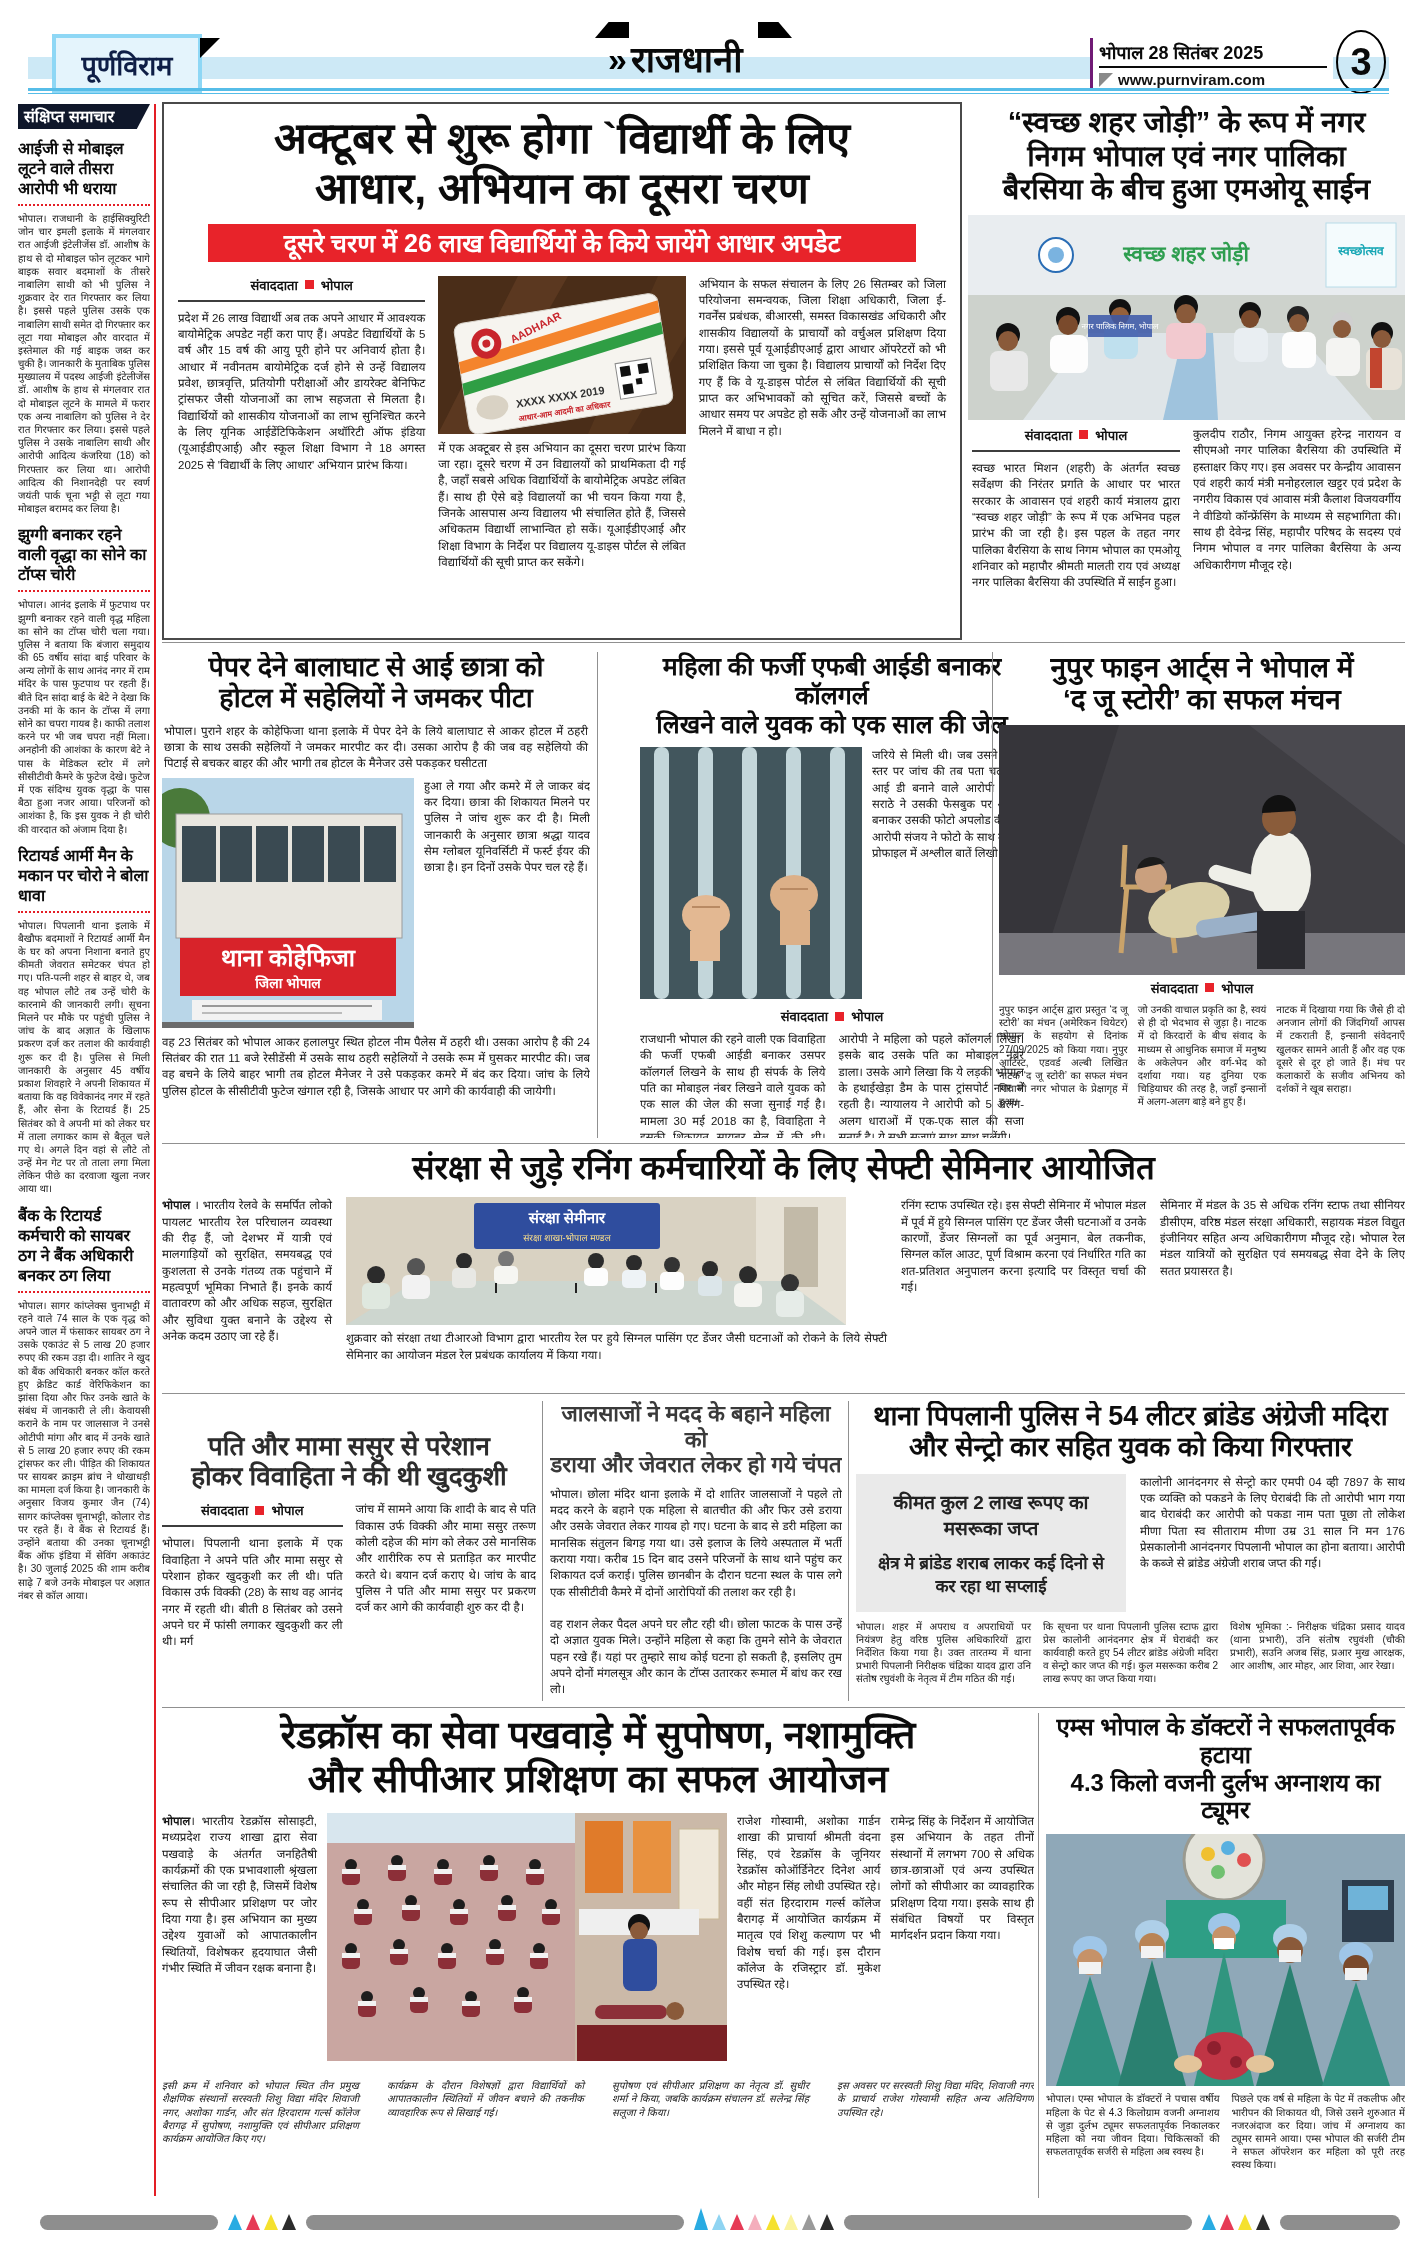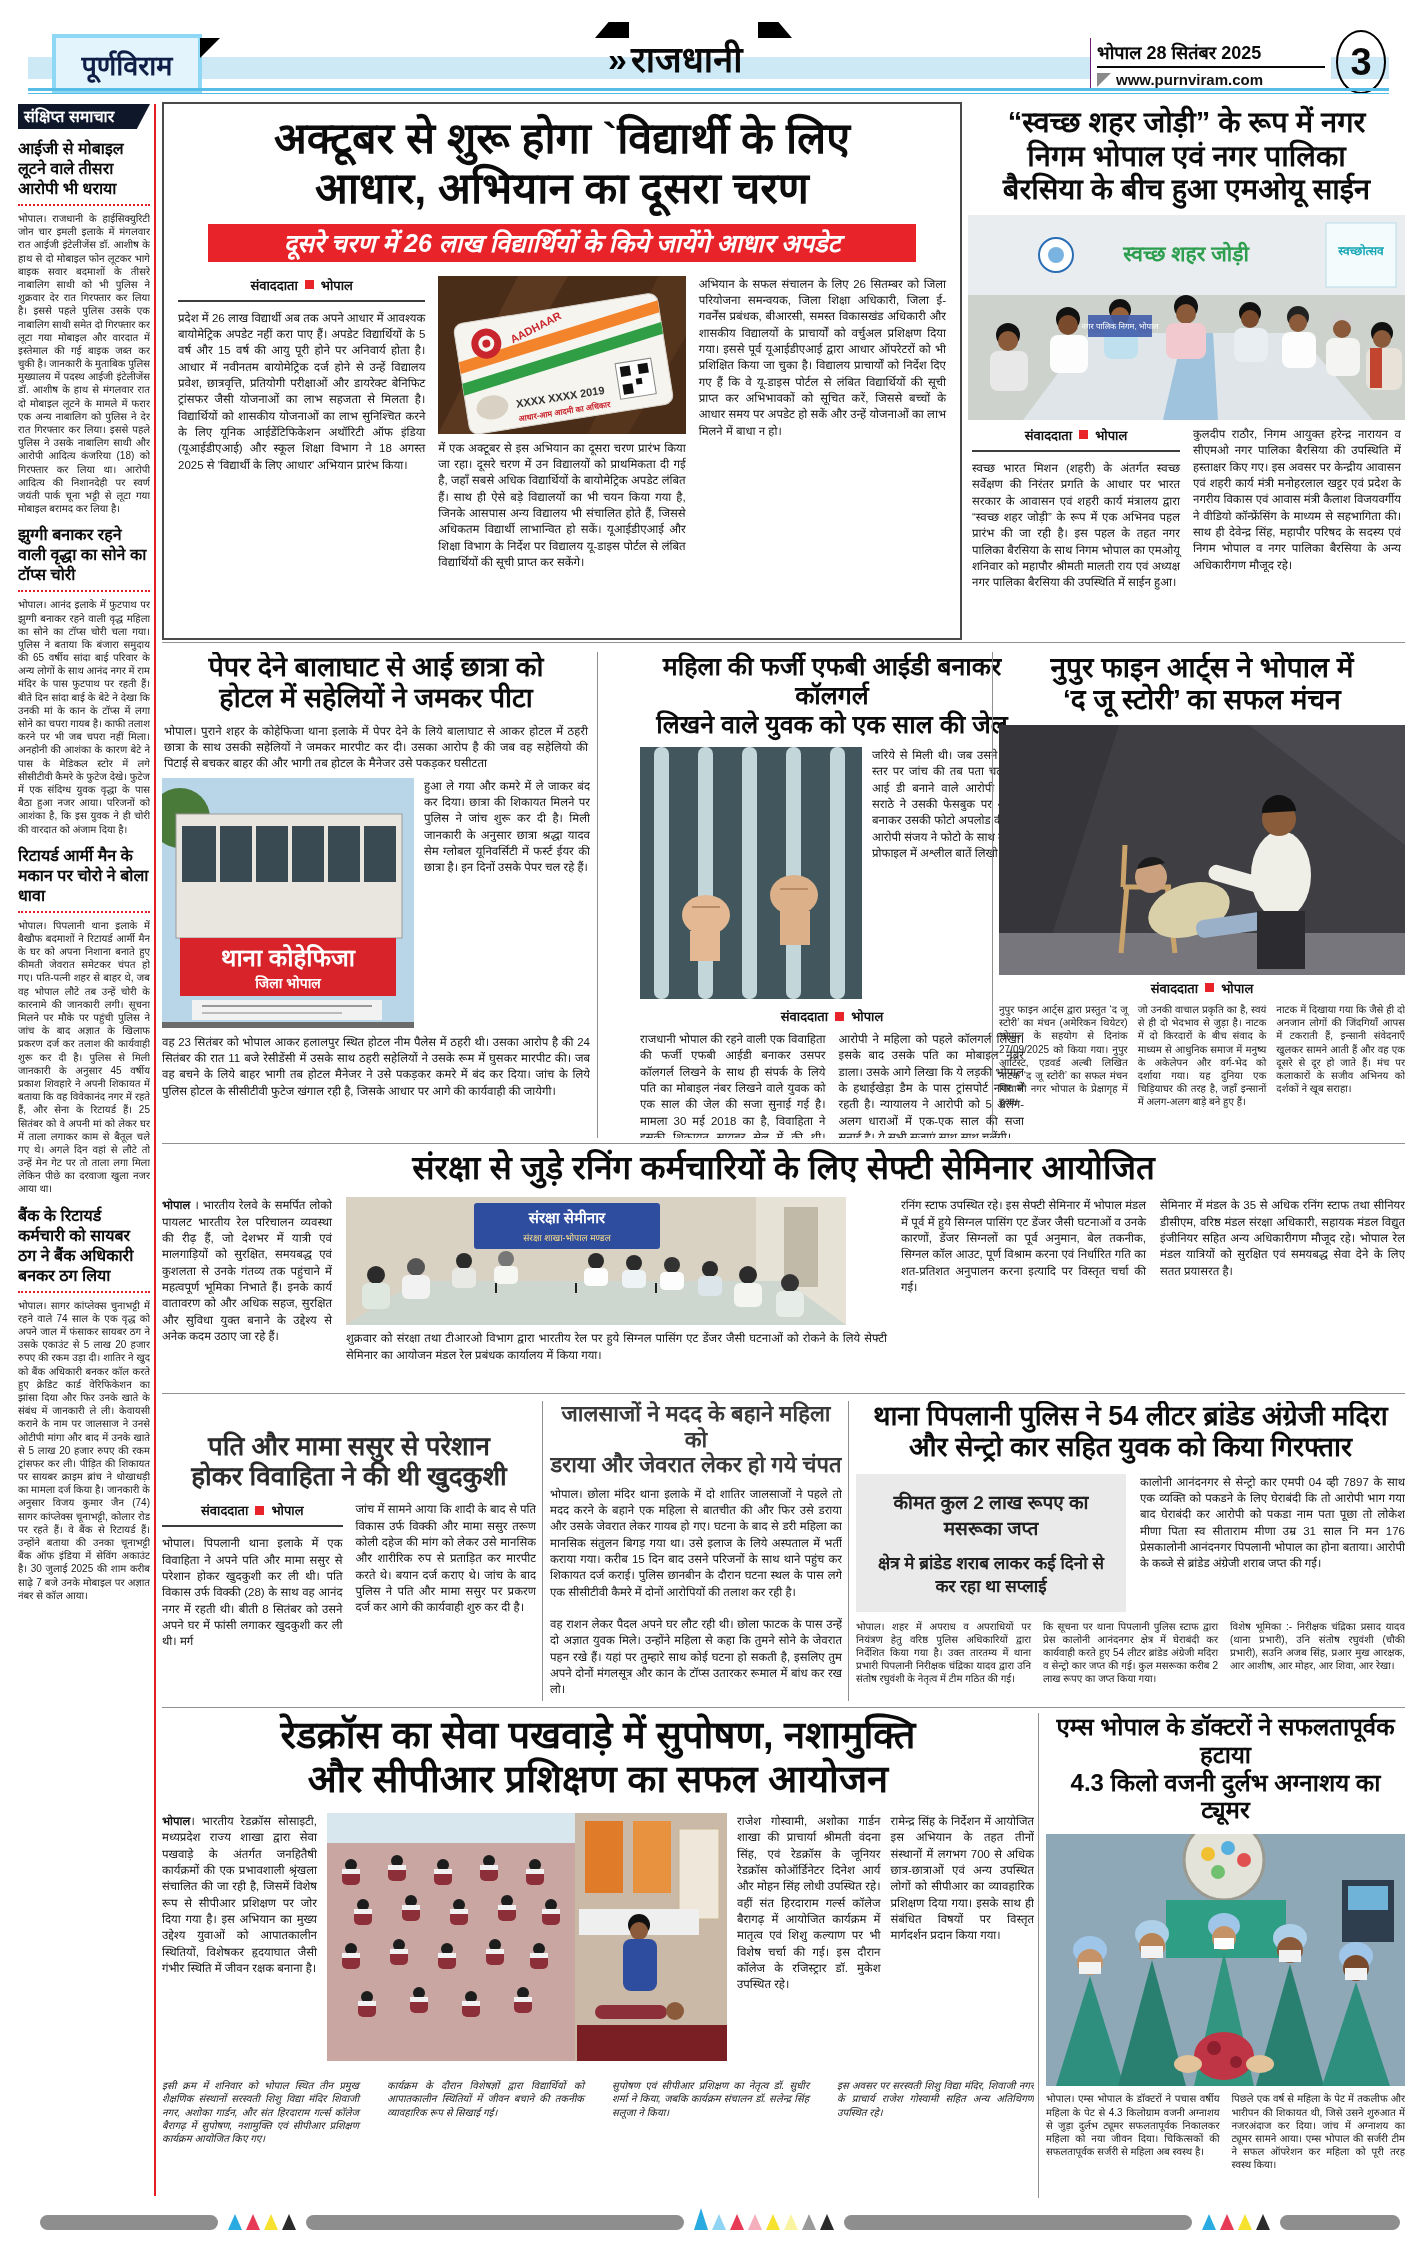--- a/index.html
+++ b/index.html
@@ -12,21 +12,21 @@
   .cols{display:flex;gap:13px;}
   .col{flex:1;min-width:0;}
   .bl-wrap{border-bottom:2px solid #3d3d3d;padding-bottom:6px;margin-bottom:8px;}
   .byline{display:flex;align-items:center;justify-content:center;gap:7px;
     font-weight:bold;font-size:13px;color:#111;}
   .redsq{width:9px;height:9px;background:#e8232a;display:inline-block;}
   .dotted-hl{font-weight:bold;font-size:16px;line-height:1.25;color:#0c0c0c;
     border-bottom:2px dotted #e31e25;padding-bottom:5px;margin:10px 0 6px 0;}
   .vline{position:absolute;width:0;border-left:1px solid #909090;}
   .hline{position:absolute;height:0;border-top:1px solid #909090;}
-  .redbar{background:#e8232a;color:#fff;font-weight:bold;text-align:center;font-style:italic;}
+  .redbar{background:#e8232a;color:#fff;font-weight:bold;text-align:center;}
   .box{position:absolute;overflow:hidden;}
   .highlight-box{background:#eaeaea;font-weight:bold;text-align:center;
     color:#222;display:flex;flex-direction:column;justify-content:center;gap:10px;
     padding:10px;}
   .bar{height:15px;background:#8e8e8e;border-radius:8px;}
   .regs{display:flex;align-items:flex-end;gap:4px;}
   .tri{width:0;height:0;border-left:7px solid transparent;border-right:7px solid transparent;}
   svg text{font-family:"Liberation Sans",sans-serif;}
 </style>
 </head>
@@ -42,21 +42,21 @@
   </div>
   <div class="abs" style="left:200px;top:38px;width:0;height:0;border-left:20px solid #000;border-bottom:20px solid transparent;"></div>
 
   <div class="abs" style="left:608px;top:34px;display:flex;align-items:center;gap:4px;">
     <span style="color:#000;font-size:34px;font-weight:bold;line-height:1;">»</span>
     <span style="font-weight:bold;font-size:36px;color:#0a0a0a;">राजधानी</span>
   </div>
   <div class="abs" style="left:595px;top:22px;width:34px;height:16px;background:#000;clip-path:polygon(40% 0,100% 0,100% 100%,0 100%);"></div>
   <div class="abs" style="left:758px;top:22px;width:34px;height:16px;background:#000;clip-path:polygon(0 0,60% 0,100% 100%,0 100%);"></div>
 
-  <div class="abs" style="left:1090px;top:38px;width:228px;background:#fff;padding:2px 6px;border-left:1px solid #701a75;">
+  <div class="abs" style="left:1090px;top:38px;width:228px;background:#fff;padding:2px 6px;border-left:3px solid #701a75;">
     <div style="font-weight:bold;font-size:18px;color:#0a0a0a;border-bottom:2px solid #0a0a0a;padding-bottom:2px;">भोपाल 28 सितंबर 2025</div>
     <div style="display:flex;align-items:center;gap:5px;padding-top:3px;">
       <span style="width:0;height:0;border-top:14px solid #8a8a8a;border-right:14px solid transparent;display:inline-block;"></span>
       <span style="font-weight:bold;font-size:15px;color:#111;">www.purnviram.com</span>
     </div>
   </div>
   <div class="abs" style="left:1336px;top:30px;width:46px;height:60px;border:2.5px solid #000;border-radius:50%;
               display:flex;align-items:center;justify-content:center;">
     <span style="font-weight:bold;font-size:38px;color:#0a0a0a;">3</span>
   </div>

